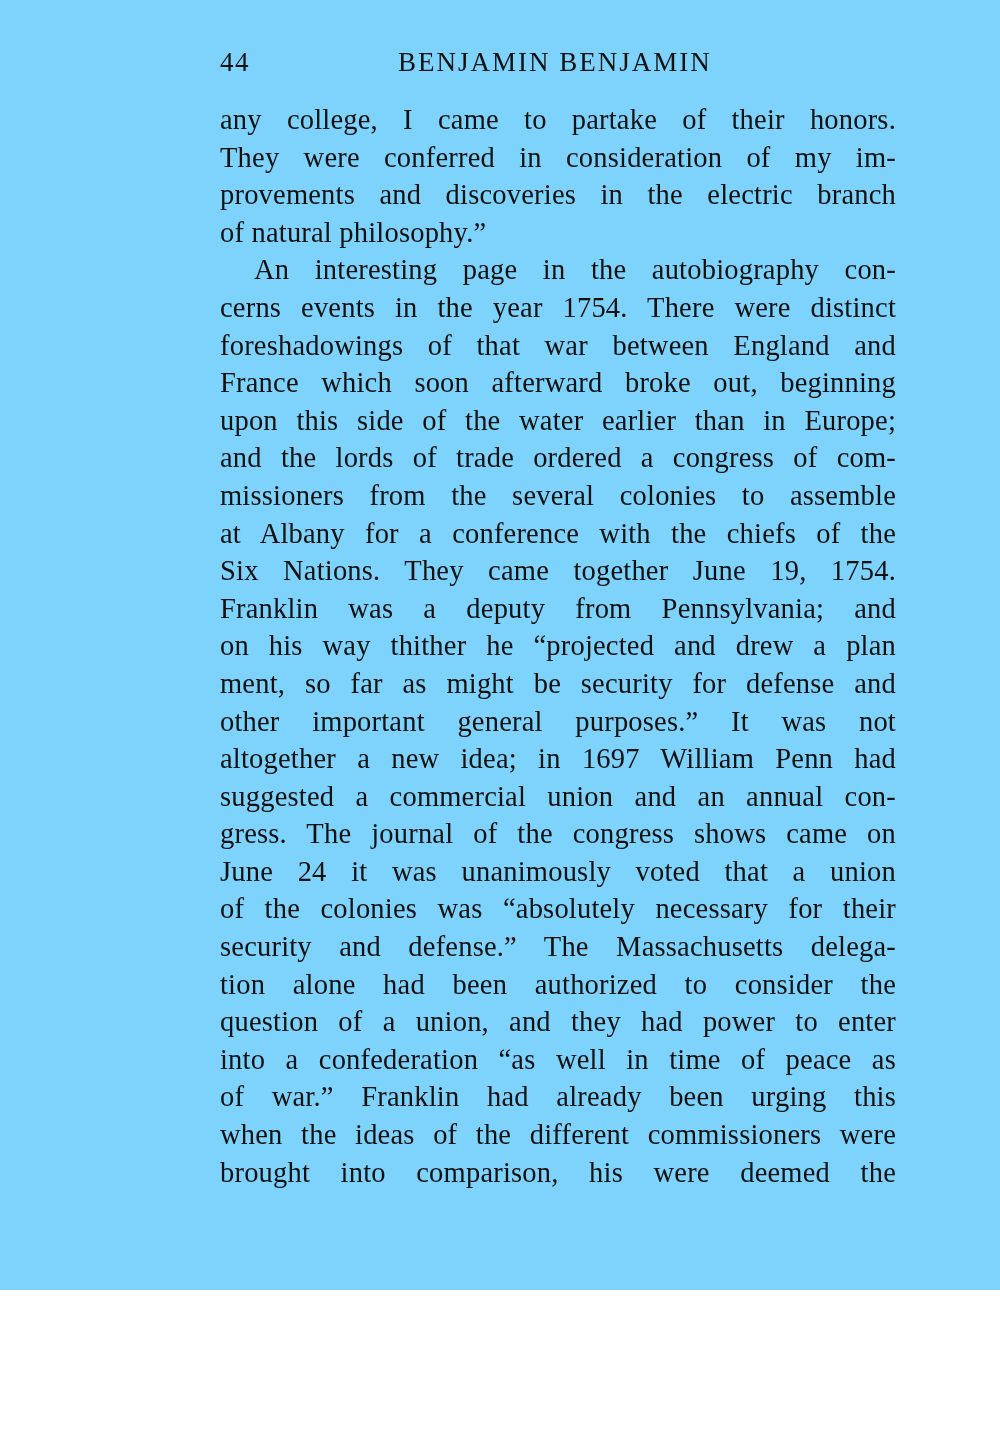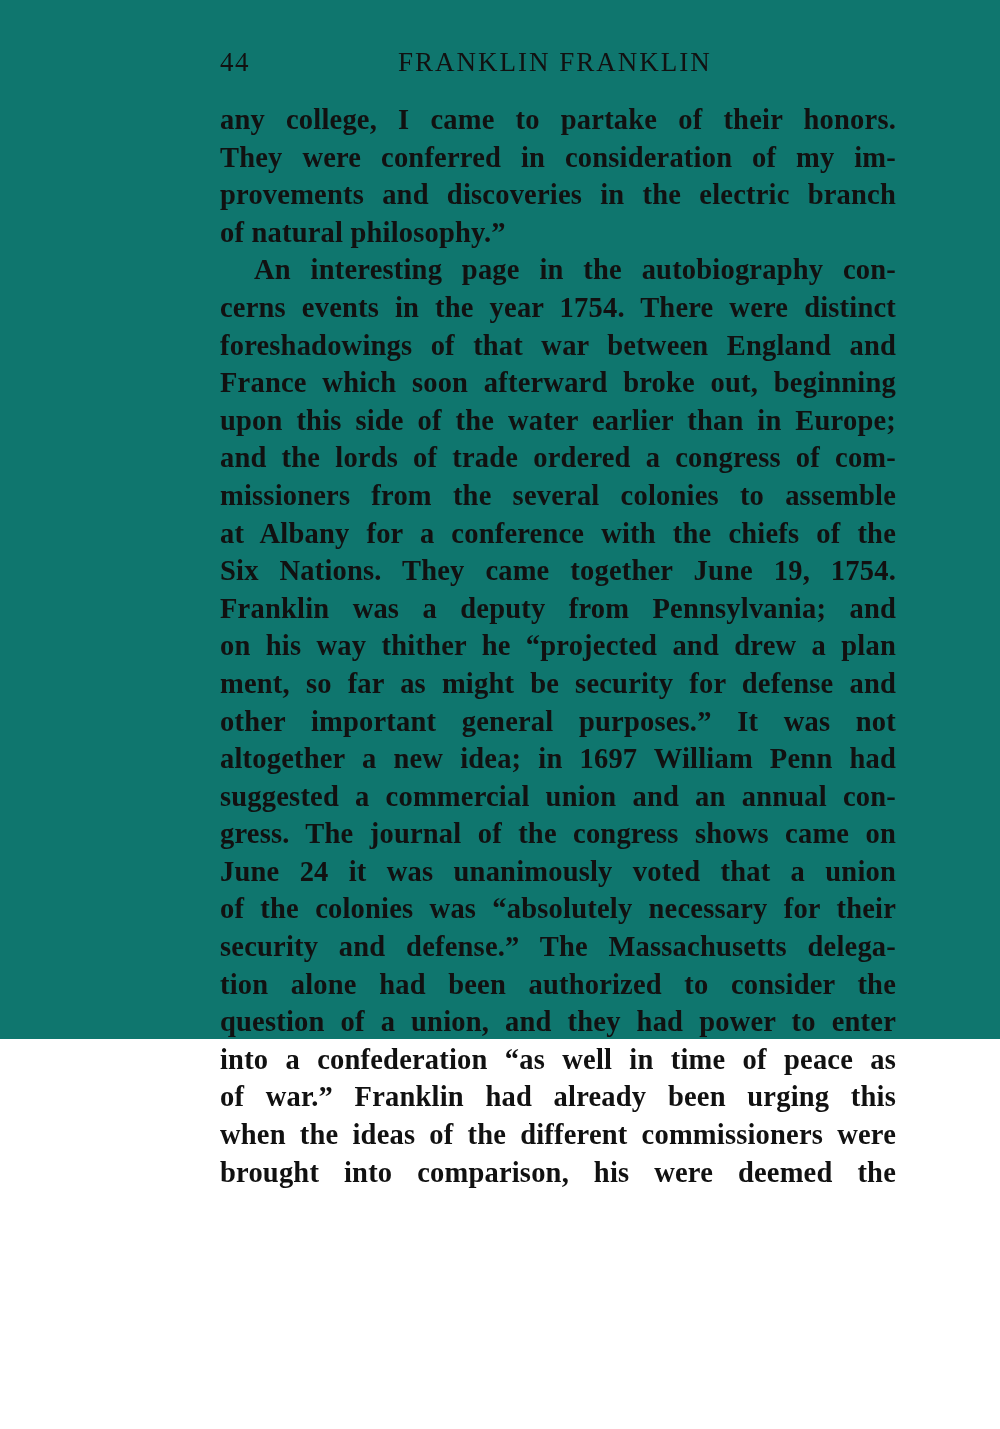--- a/index.html
+++ b/index.html
@@ -11,22 +11,22 @@
     width: 1000px;
     height: 1429px;
     position: relative;
     overflow: hidden;
     font-family: "Liberation Serif", "DejaVu Serif", serif;
     color: #111111;
   }
   .page {
     position: absolute;
     left: 0; top: 0;
-    width: 1000px; height: 1039px;
-    background: #0f766e;
+    width: 1000px; height: 1290px;
+    background: #7dd3fc;
   }
   .running-head {
     position: absolute;
     top: 44px;
     left: 220px;
     width: 676px;
     height: 36px;
     font-size: 27px;
     line-height: 36px;
     letter-spacing: 1.5px;
@@ -50,37 +50,36 @@
   }
   .line {
     display: block;
     height: 37.6px;
     line-height: 37.6px;
     font-size: 28.5px;
     white-space: nowrap;
     text-align: justify;
     text-align-last: justify;
     letter-spacing: 0.2px;
-    font-weight: bold;
   }
   .line.last {
     text-align-last: left;
   }
   .line.indent {
     padding-left: 34px;
   }
 </style>
 </head>
 <body>
 
 <div class="page">
 
   <div class="running-head">
     <span class="page-number">44</span>
-    <span class="running-title">FRANKLIN FRANKLIN</span>
+    <span class="running-title">BENJAMIN BENJAMIN</span>
   </div>
 
   <div class="body-text">
 
     <div>
       <span class="line">any college, I came to partake of their honors.</span>
       <span class="line">They were conferred in consideration of my im-</span>
       <span class="line">provements and discoveries in the electric branch</span>
       <span class="line last">of natural philosophy.”</span>
     </div>

